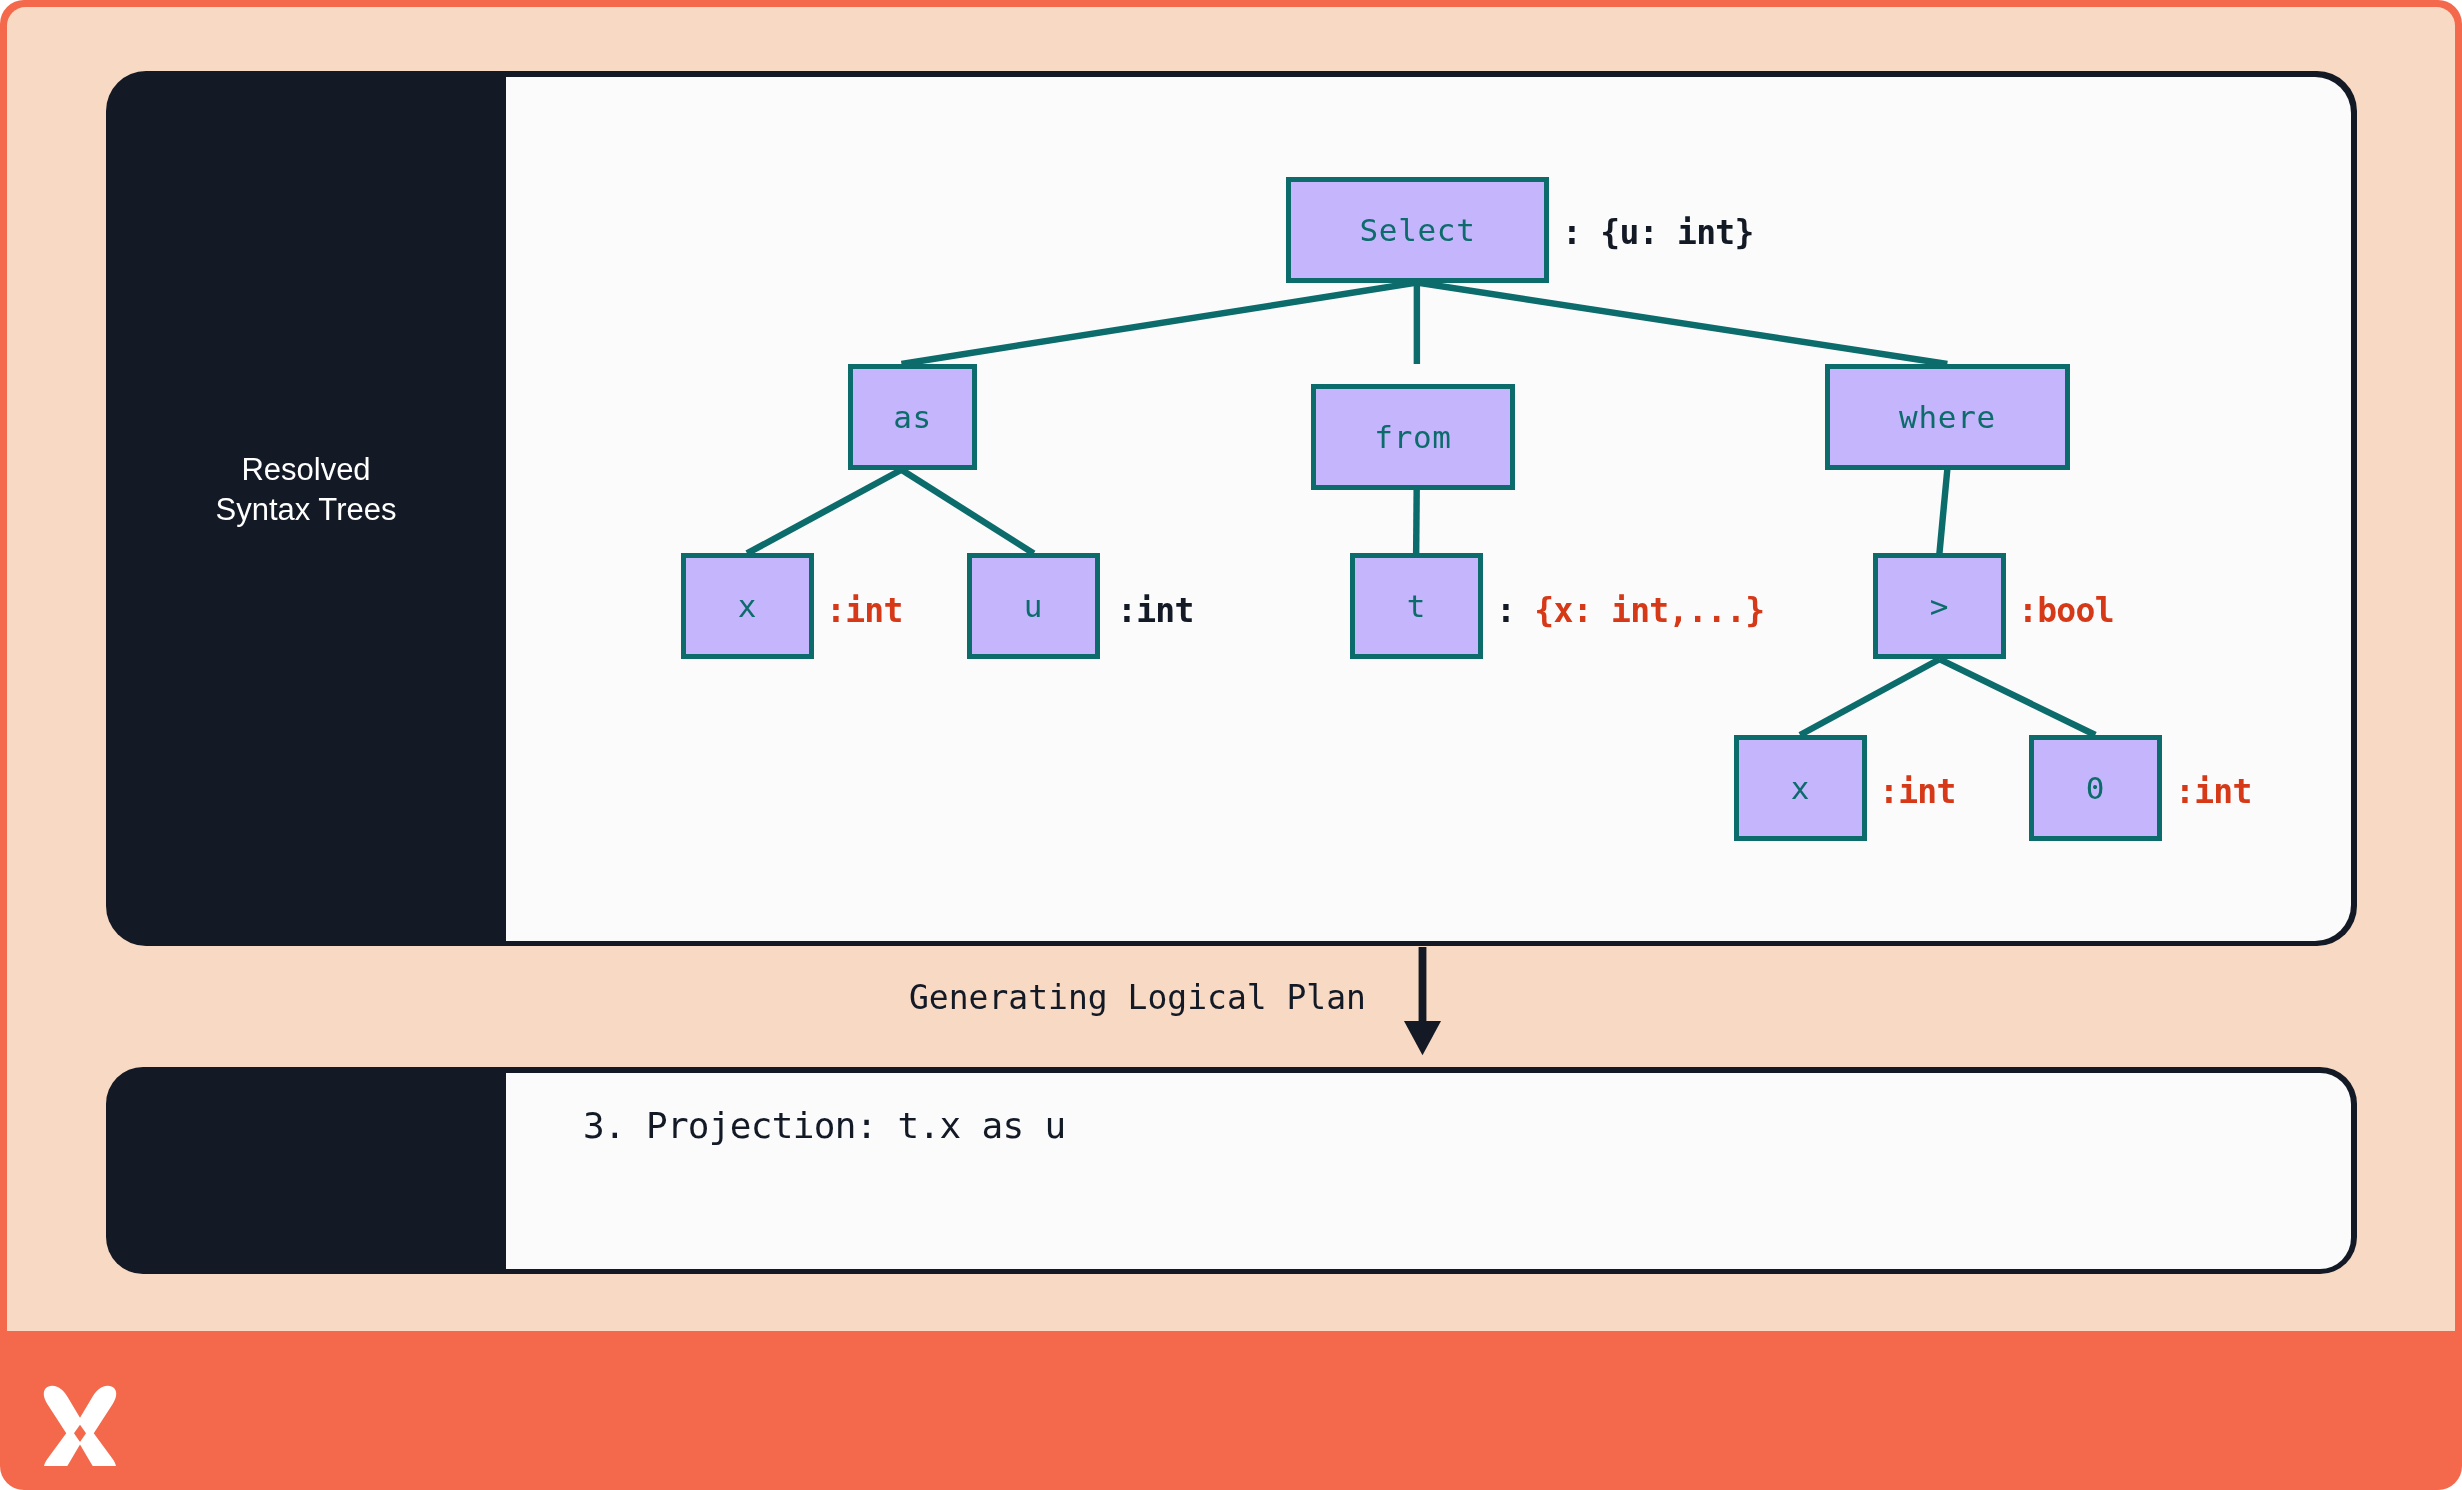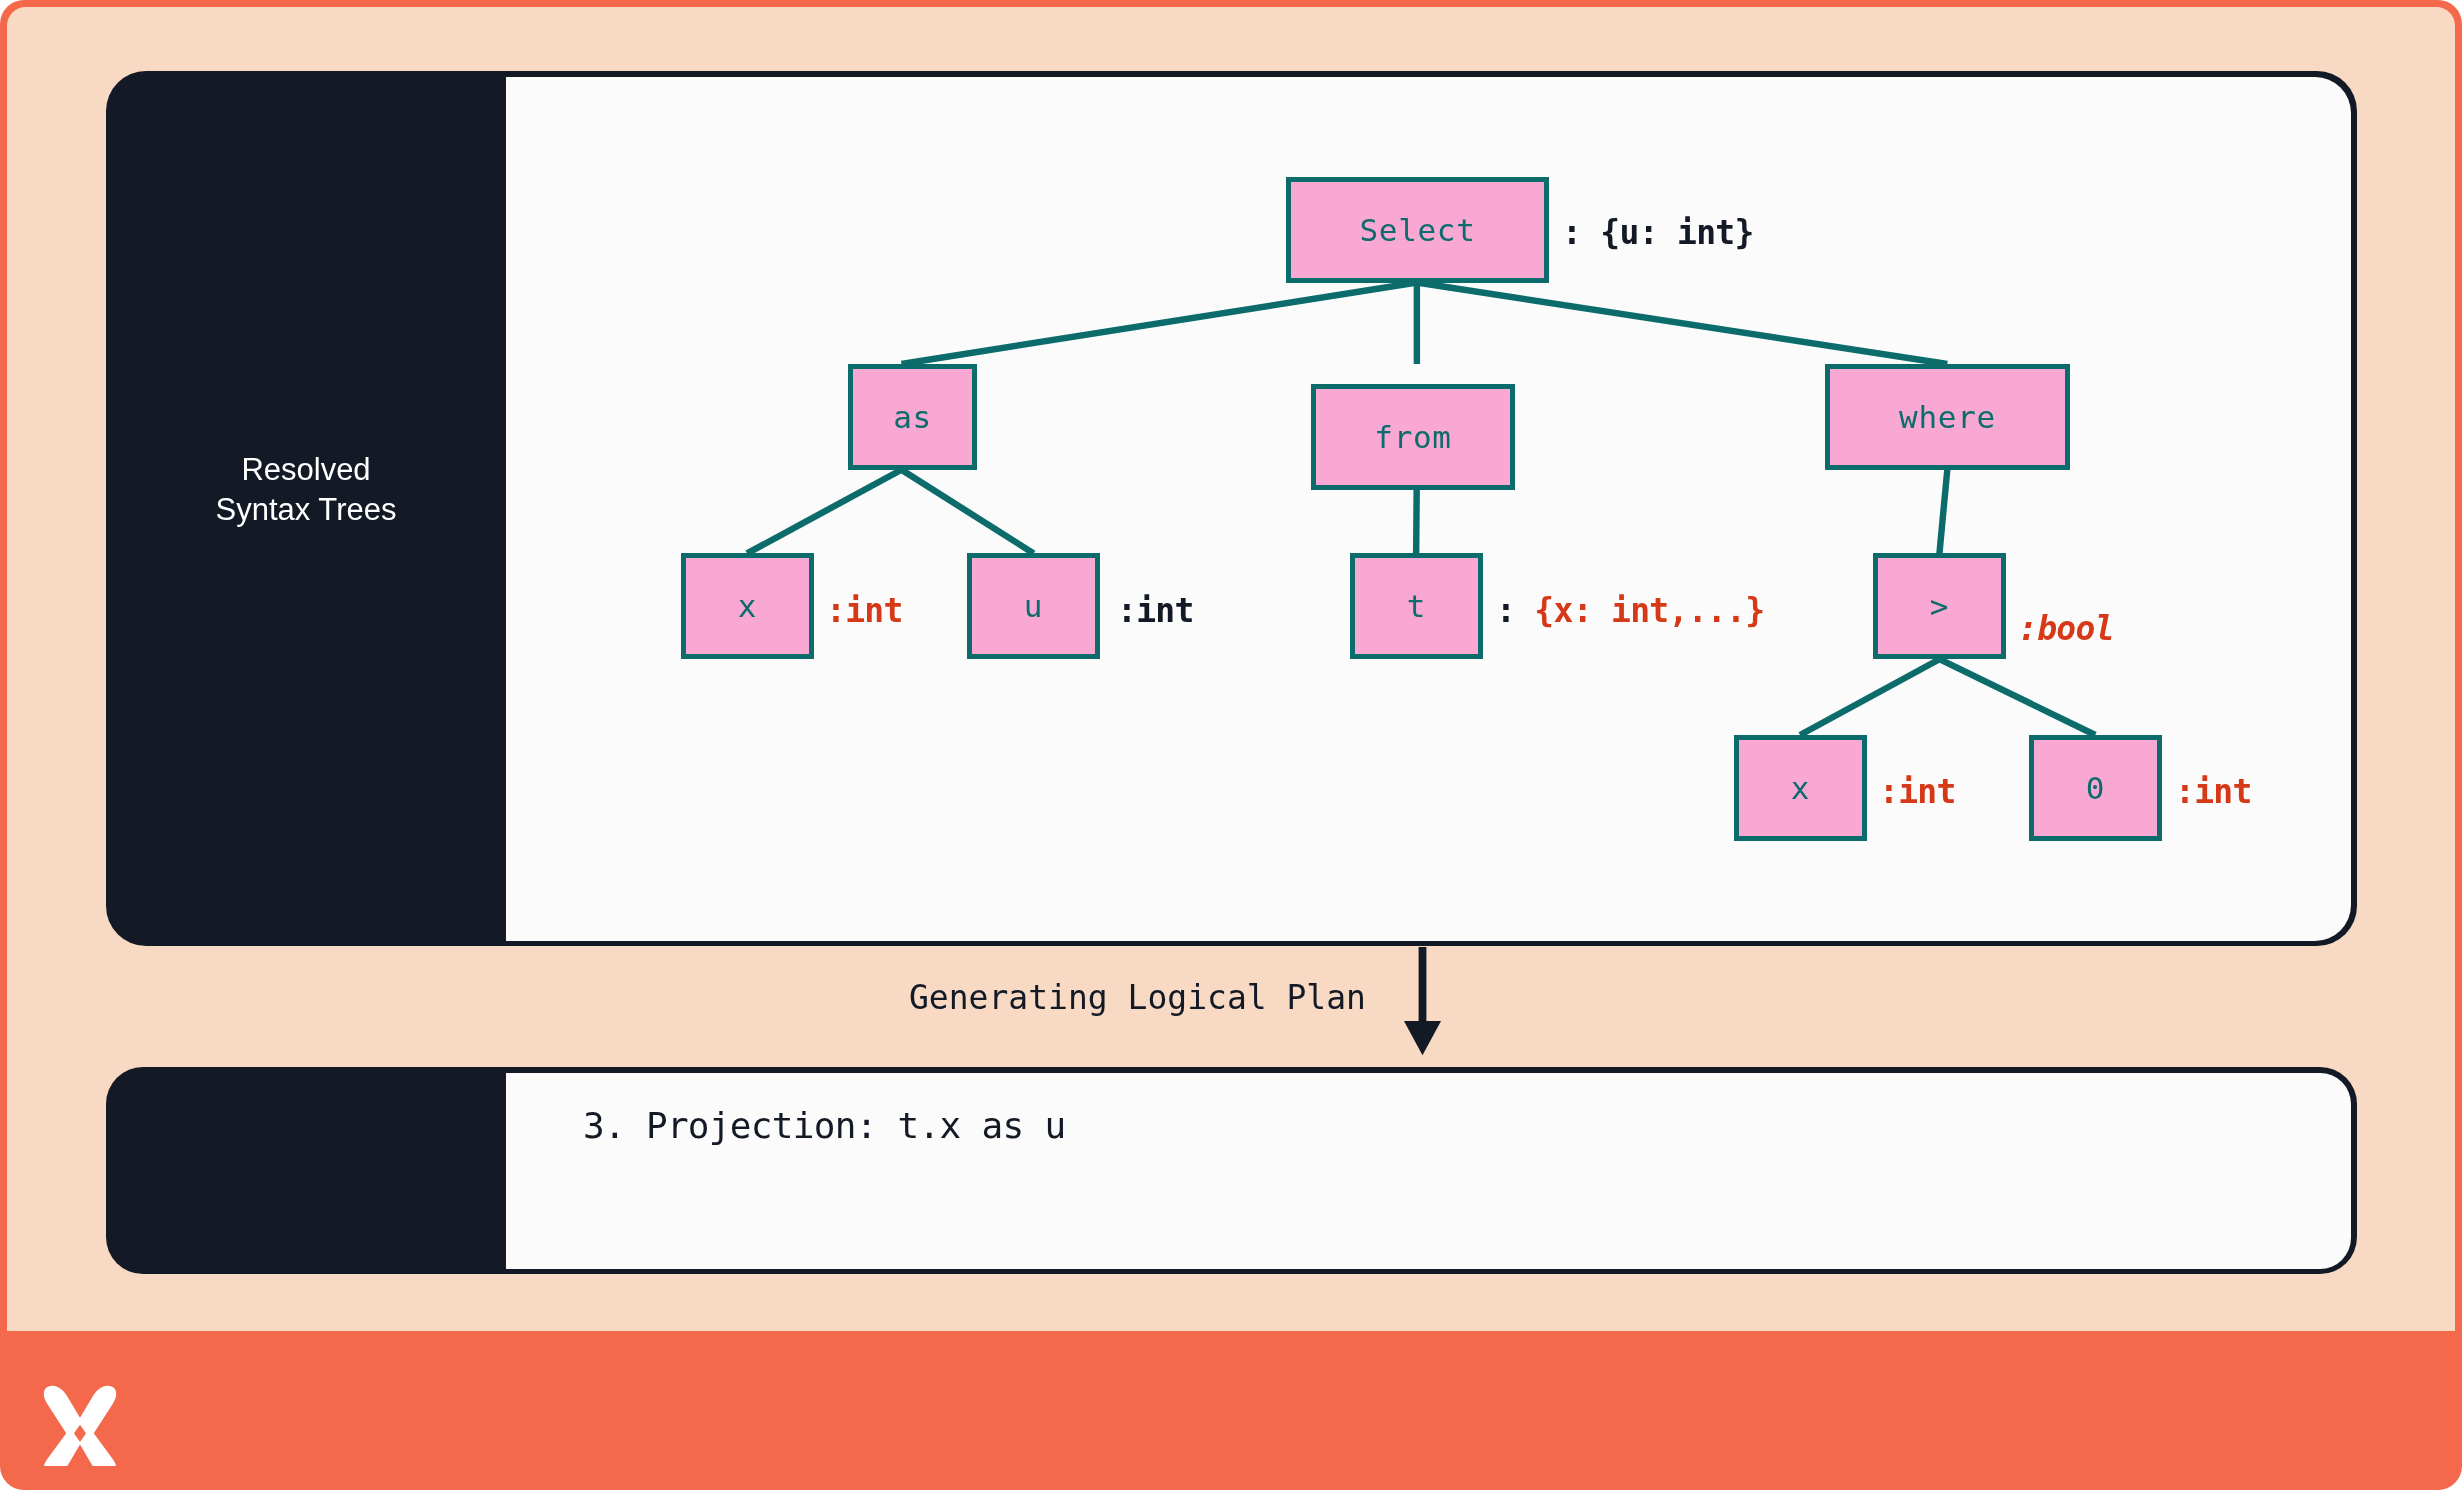--- a/index.html
+++ b/index.html
@@ -57,21 +57,21 @@
   }
 
   
   #tree-canvas {
     position: absolute;
     left: 0; top: 0;
   }
   .node {
     position: absolute;
     border: 5.7px solid #0C6B6B;
-    background: #f9a8d4;
+    background: #c4b5fd;
     box-sizing: border-box;
     display: flex;
     align-items: center;
     justify-content: center;
     color: #0C6B6B;
     font-family: "DejaVu Sans Mono", "Liberation Mono", monospace;
     font-size: 31px;
     letter-spacing: 0.7px;
   }
   .annot {
@@ -186,21 +186,21 @@
       <div class="node" style="left: 1734px; top: 735px; width: 133px; height: 106px;">
         <span>x</span>
       </div>
       <div class="node" style="left: 2029px; top: 735px; width: 133px; height: 106px;">
         <span>0</span>
       </div>
       <div class="annot dark" style="left: 1562px; top: 213px;">: {u: int}</div>
       <div class="annot red" style="left: 826px; top: 591px;">:int</div>
       <div class="annot dark" style="left: 1117px; top: 591px;">:int</div>
       <div class="annot dark" style="left: 1496px; top: 591px;"><span class="dk">: </span><span class="rd">{x: int,...}</span></div>
-      <div class="annot red" style="left: 2018px; top: 609px; font-style: italic;">:bool</div>
+      <div class="annot red" style="left: 2018px; top: 591px;">:bool</div>
       <div class="annot red" style="left: 1879px; top: 772px;">:int</div>
       <div class="annot red" style="left: 2175px; top: 772px;">:int</div>
     </div>
 
   <div class="arrow-caption" style="left:909px; top:978px;">Generating Logical Plan</div>
   <svg width="57" height="114" style="position:absolute; left:1394px; top:947px;" viewBox="0 0 80 160">
     <line x1="40" y1="0" x2="40" y2="108" stroke="#131A26" stroke-width="11"></line>
     <polygon points="14,104 66,104 40,152" fill="#131A26"></polygon>
   </svg>
 

